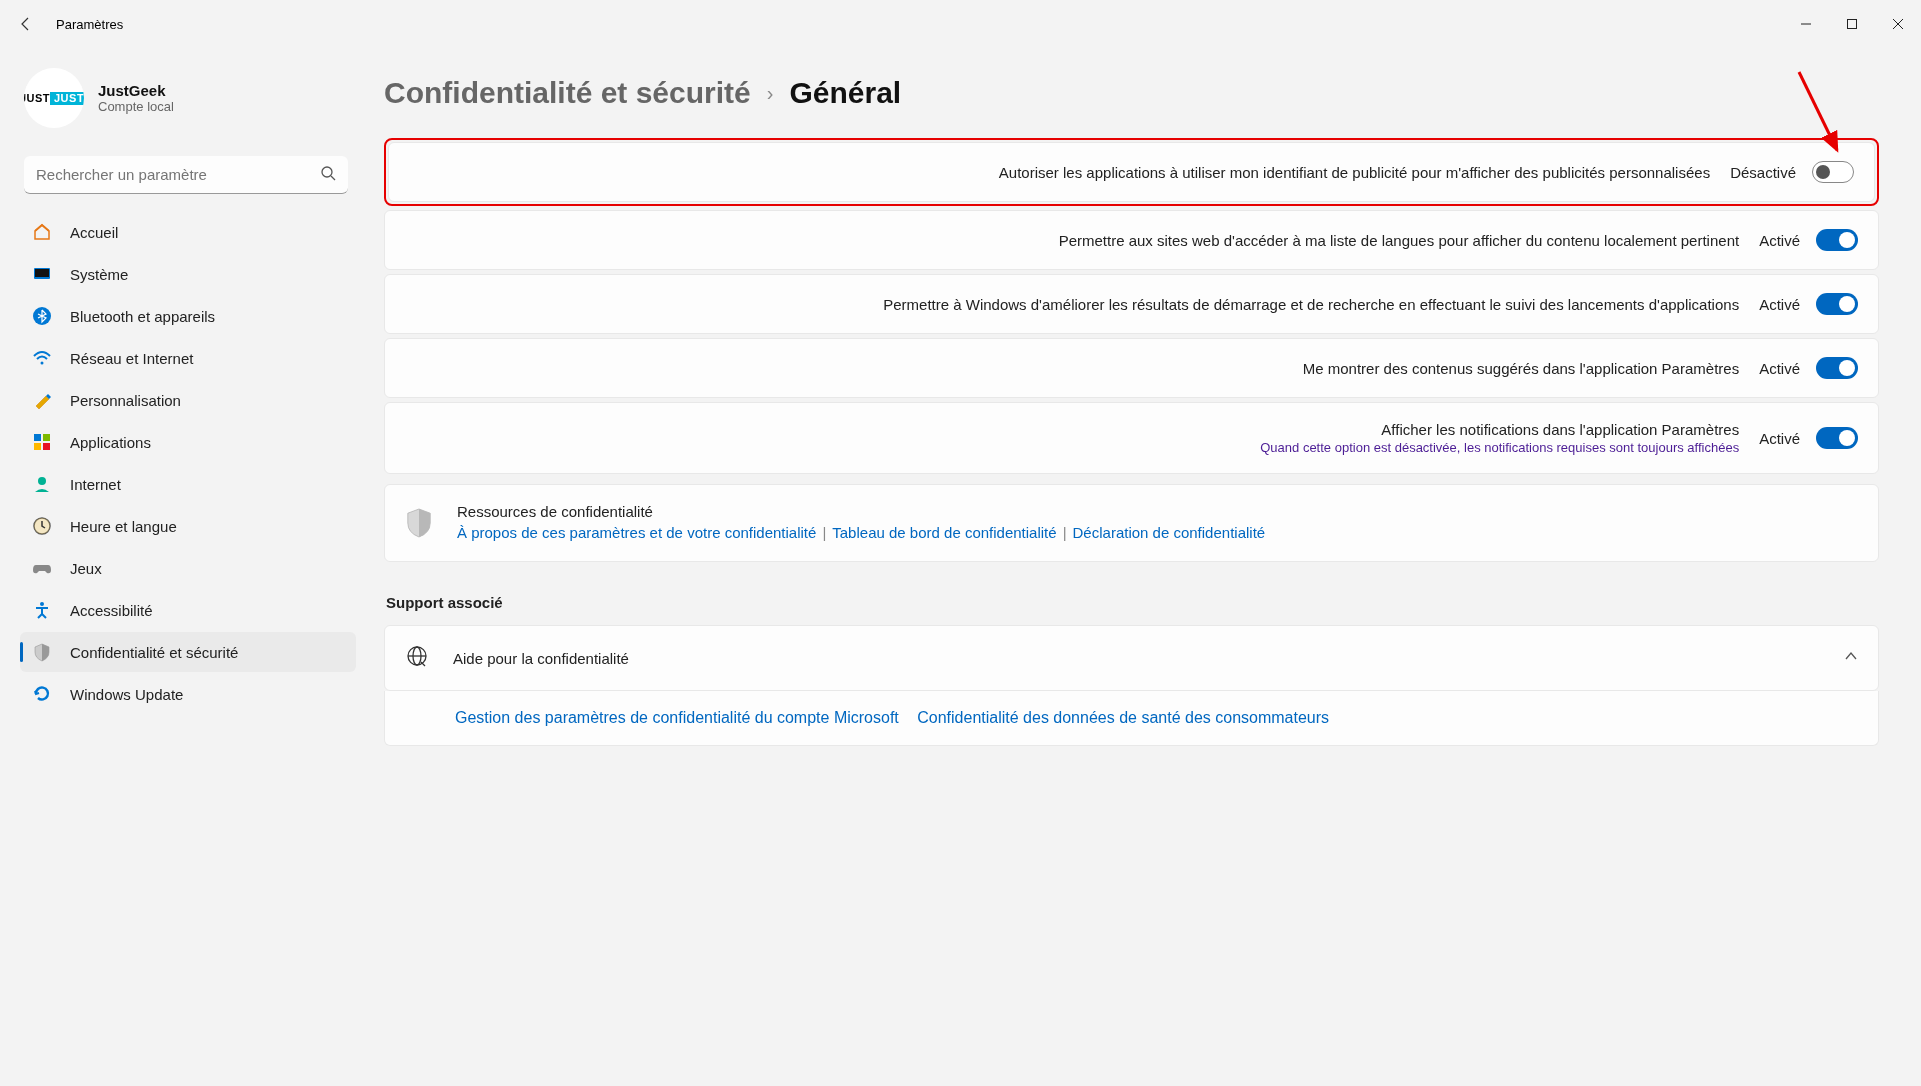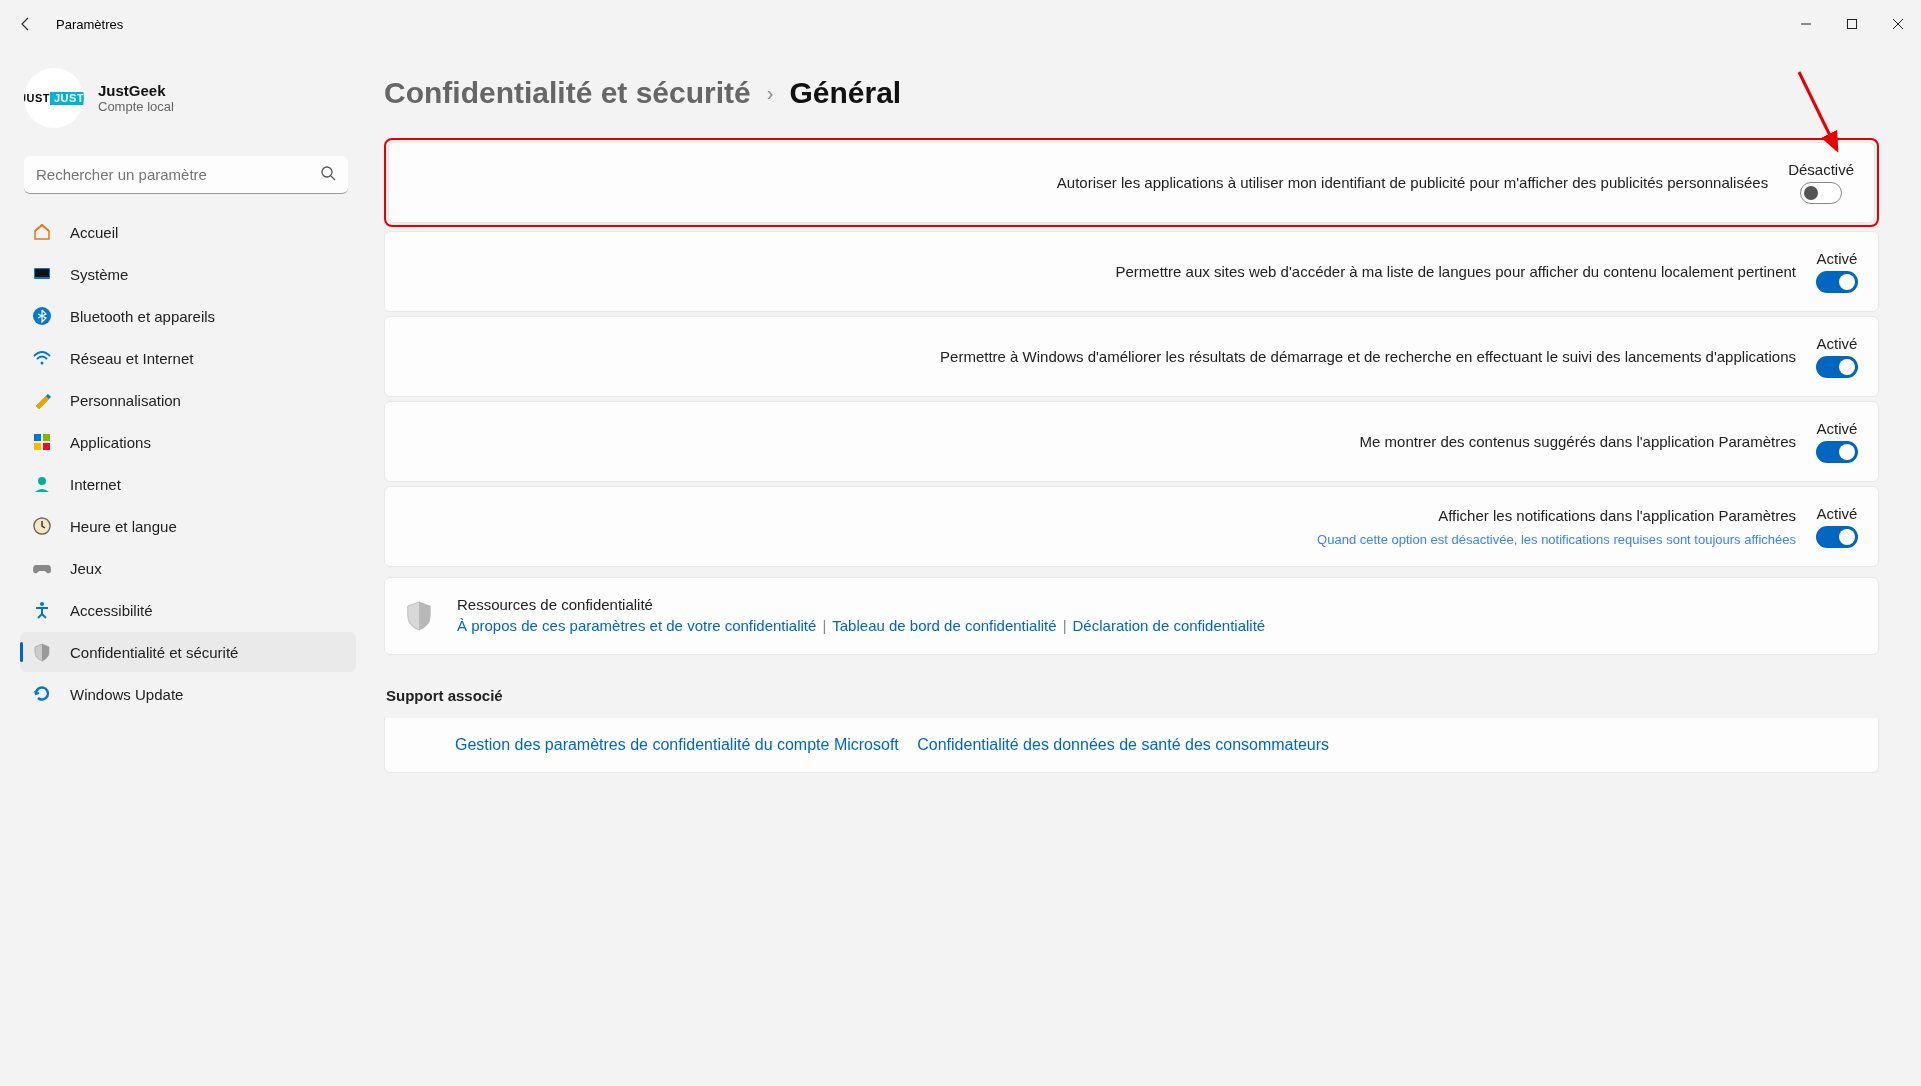--- a/index.html
+++ b/index.html
@@ -34,22 +34,22 @@
 
 .main { flex: 1; padding: 28px 42px 0 24px; overflow-y: auto; }
 .breadcrumb { display: flex; align-items: center; gap: 16px; margin-bottom: 28px; }
 .crumb-parent { font-size: 30px; font-weight: 600; color: #666; }
 .crumb-sep { font-size: 20px; color: #888; }
 .crumb-current { font-size: 30px; font-weight: 600; color: #111; }
 
 .setting-card { background: #fdfdfd; border: 1px solid #e8e8e8; border-radius: 6px; padding: 18px 20px; margin-bottom: 4px; display: flex; align-items: center; justify-content: space-between; gap: 20px; }
 .setting-text { flex: 1; text-align: right; }
 .setting-label { font-size: 15px; color: #222; }
-.setting-sub { font-size: 13px; color: #3b82f6; margin-top: 8px; }
-.setting-right { display: flex; align-items: center; gap: 4px; flex-direction: column; }
+.setting-sub { font-size: 13px; color: #4c1d95; margin-top: 2px; }
+.setting-right { display: flex; align-items: center; gap: 16px; }
 .status-text { font-size: 15px; color: #222; }
 
 .highlight-box { border: 2.5px solid #e60000; border-radius: 8px; padding: 2px; margin-bottom: 4px; }
 .highlight-box .setting-card { border: 1px solid #e8e8e8; margin-bottom: 0; }
 
 .toggle { width: 42px; height: 22px; border-radius: 11px; position: relative; cursor: pointer; }
 .toggle.off { background: #fff; border: 1px solid #888; }
 .toggle.off .knob { position: absolute; left: 3px; top: 3px; width: 14px; height: 14px; border-radius: 50%; background: #555; }
 .toggle.on { background: #0067c0; }
 .toggle.on .knob { position: absolute; right: 3px; top: 3px; width: 16px; height: 16px; border-radius: 50%; background: #fff; }
@@ -319,20 +319,34 @@
       <div class="resource-text">
         <div class="title">Ressources de confidentialité</div>
         <div class="link-row">
           <span class="link">À propos de ces paramètres et de votre confidentialité</span><span class="link-sep">|</span><span class="link">Tableau de bord de confidentialité</span><span class="link-sep">|</span><span class="link">Déclaration de confidentialité</span>
         </div>
       </div>
     </div>
 
     <div class="section-title">Support associé</div>
 
+    <div class="expand-card">
+      <div class="expand-left">
+        <span class="globe-icon"><svg width="24" height="24" viewBox="0 0 24 24">
+              <circle cx="12" cy="12" r="9" fill="none" stroke="#333" stroke-width="1.3"></circle>
+              <ellipse cx="12" cy="12" rx="4" ry="9" fill="none" stroke="#333" stroke-width="1.3"></ellipse>
+              <line x1="3" y1="12" x2="21" y2="12" stroke="#333" stroke-width="1.3"></line>
+              <path d="M16 18 L20 22" stroke="#333" stroke-width="1.3"></path>
+            </svg></span>
+        <span class="setting-label">Aide pour la confidentialité</span>
+      </div>
+      <span class="chevron"><svg width="14" height="14" viewBox="0 0 14 14">
+            <path d="M2 10 L7 4 L12 10" stroke="#555" stroke-width="1.3" fill="none"></path>
+          </svg></span>
+    </div>
 
     <div class="link-block">
       <span class="link">Gestion des paramètres de confidentialité du compte Microsoft</span>
       <span class="link">Confidentialité des données de santé des consommateurs</span>
     </div>
   </div>
 </div>
 
 <svg class="arrow-annotation" width="60" height="100" viewBox="0 0 60 100">
   <defs>

